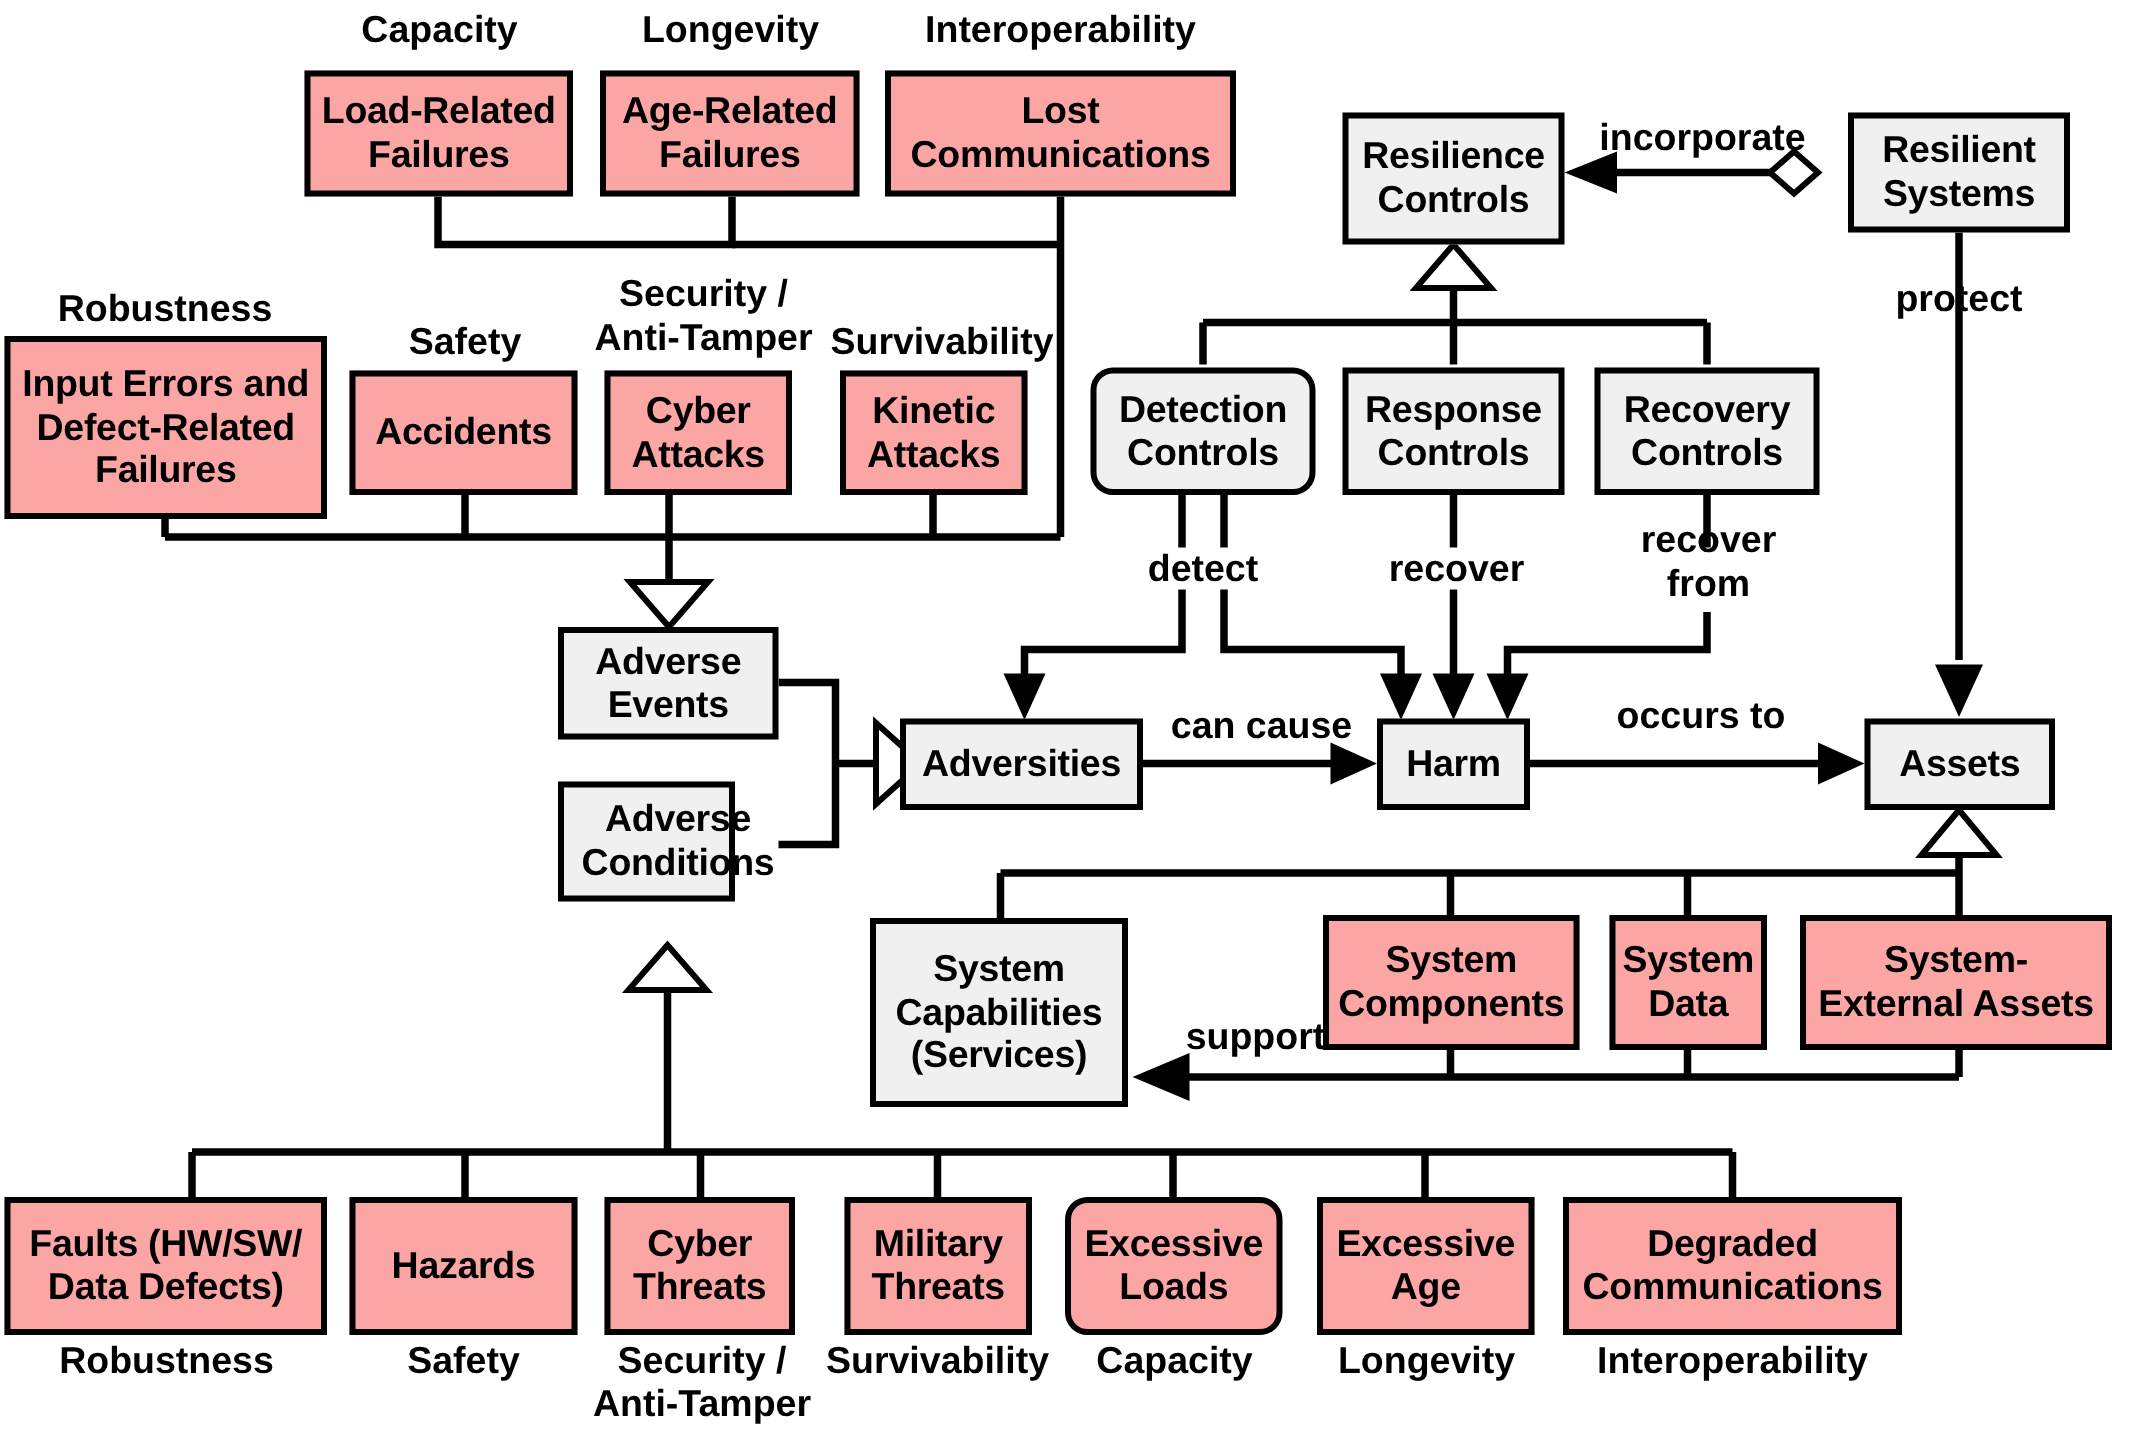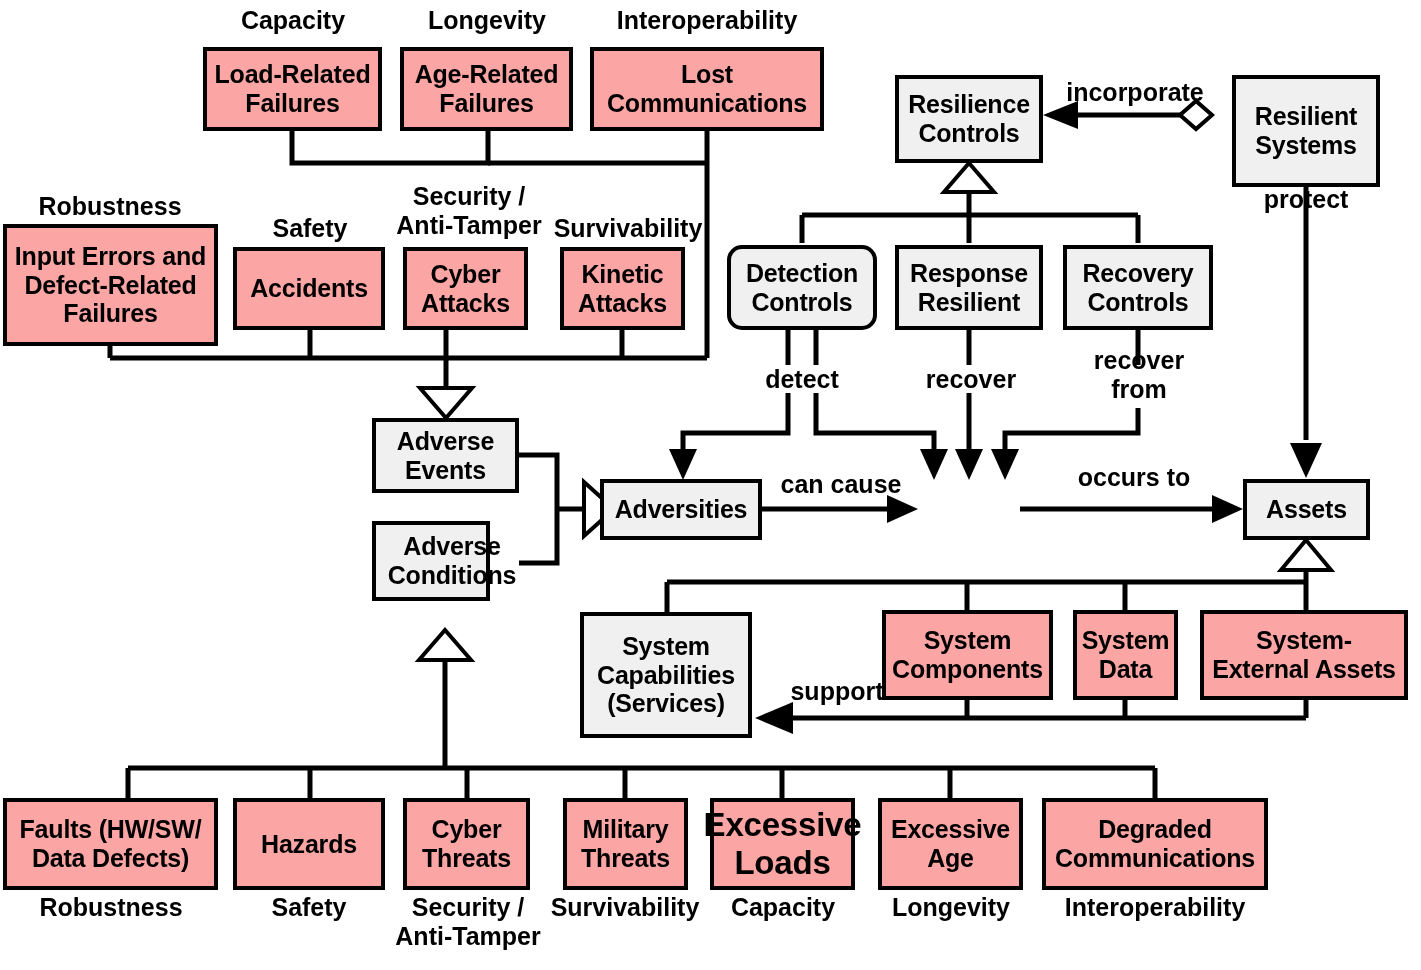--- a/index.html
+++ b/index.html
@@ -192,49 +192,52 @@
     </div>
   <div class="node" style="left:560px;top:247px;width:125px;height:83px;font-size:25px;">
       <span>Kinetic
 Attacks</span>
     </div>
 
   <div class="node gray" style="left:895px;top:75px;width:148px;height:88px;font-size:25px;">
       <span>Resilience
 Controls</span>
     </div>
-  <div class="node gray" style="left:1232px;top:75px;width:148px;height:112px;font-size:25px;">
+  <div class="node gray" style="left:1232px;top:75px;width:148px;height:80px;font-size:25px;">
       <span>Resilient
 Systems</span>
     </div>
 
   <div class="node gray" style="left:727px;top:245px;width:150px;height:85px;font-size:25px;border-radius:15px;">
       <span>Detection
 Controls</span>
     </div>
   <div class="node gray" style="left:895px;top:245px;width:148px;height:85px;font-size:25px;">
       <span>Response
-Resilient</span>
+Controls</span>
     </div>
   <div class="node gray" style="left:1063px;top:245px;width:150px;height:85px;font-size:25px;">
       <span>Recovery
 Controls</span>
     </div>
 
   <div class="node gray" style="left:372px;top:418px;width:147px;height:75px;font-size:25px;">
       <span>Adverse
 Events</span>
     </div>
   <div class="node gray" style="left:372px;top:521px;width:118px;height:80px;font-size:25px;padding-left:42px;">
       <span>Adverse
 Conditions</span>
     </div>
 
   <div class="node gray" style="left:600px;top:479px;width:162px;height:61px;font-size:25px;">
       <span>Adversities</span>
+    </div>
+  <div class="node gray" style="left:918px;top:479px;width:102px;height:61px;font-size:25px;">
+      <span>Harm</span>
     </div>
   <div class="node gray" style="left:1243px;top:479px;width:127px;height:61px;font-size:25px;">
       <span>Assets</span>
     </div>
 
   <div class="node" style="left:882px;top:610px;width:171px;height:90px;font-size:25px;">
       <span>System
 Components</span>
     </div>
   <div class="node gray" style="left:580px;top:612px;width:172px;height:126px;font-size:25px;">
@@ -259,21 +262,21 @@
       <span>Hazards</span>
     </div>
   <div class="node" style="left:403px;top:798px;width:127px;height:92px;font-size:25px;">
       <span>Cyber
 Threats</span>
     </div>
   <div class="node" style="left:563px;top:798px;width:125px;height:92px;font-size:25px;">
       <span>Military
 Threats</span>
     </div>
-  <div class="node" style="left:710px;top:798px;width:145px;height:92px;font-size:33px;">
+  <div class="node" style="left:710px;top:798px;width:145px;height:92px;font-size:25px;border-radius:15px;">
       <span>Excessive
 Loads</span>
     </div>
   <div class="node" style="left:878px;top:798px;width:145px;height:92px;font-size:25px;">
       <span>Excessive
 Age</span>
     </div>
   <div class="node" style="left:1042px;top:798px;width:226px;height:92px;font-size:25px;">
       <span>Degraded
 Communications</span>

